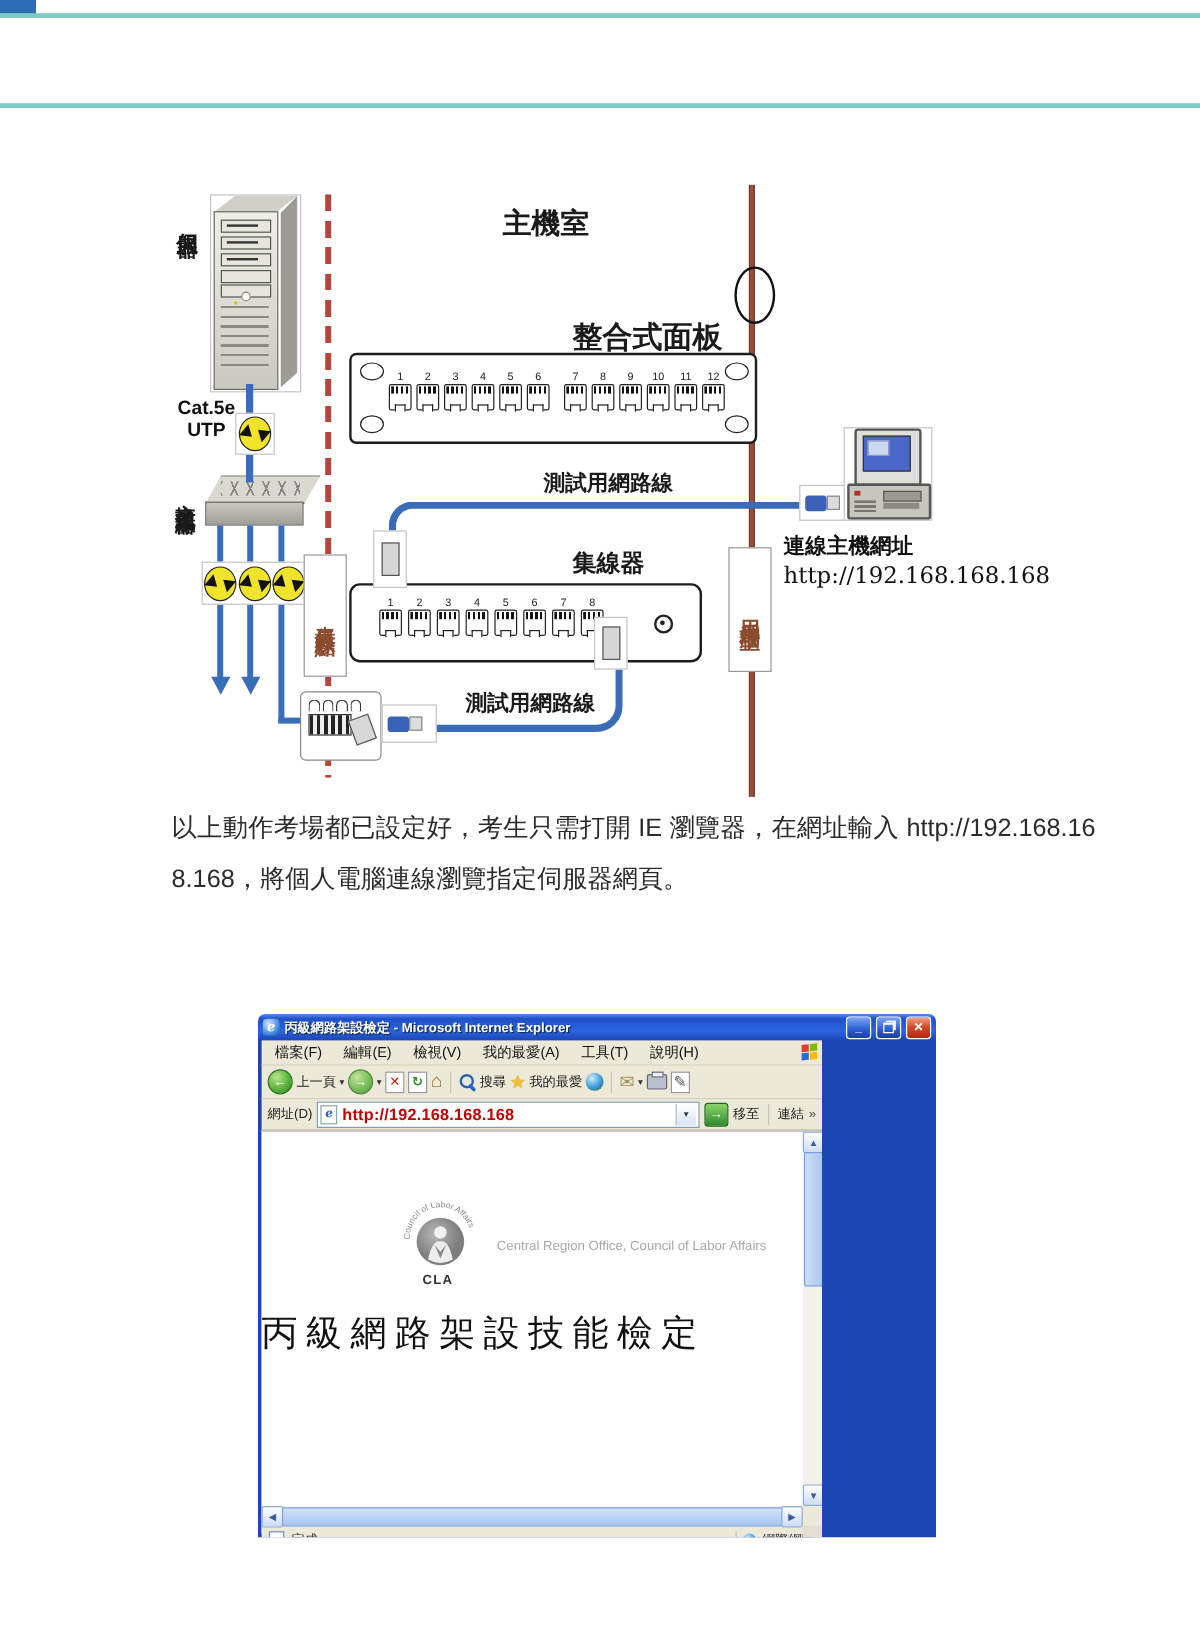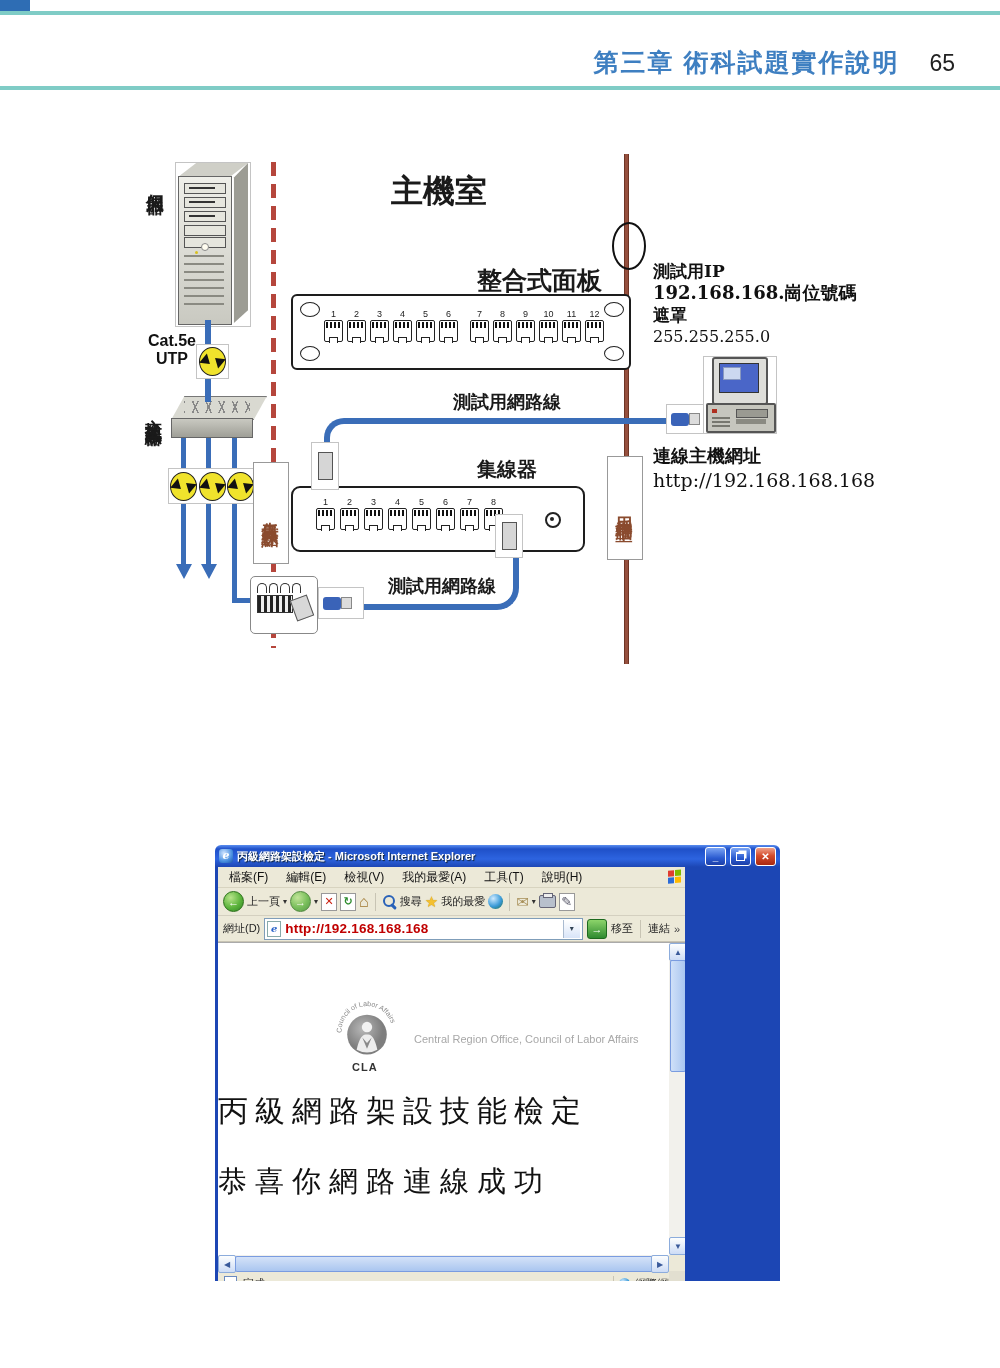--- a/index.html
+++ b/index.html
@@ -175,33 +175,29 @@
   .st-right{margin-left:auto;display:flex;align-items:center;gap:5px;}
   .st-sep{width:1px;height:14px;background:#c8c4b4;}
 </style>
 </head>
 <body>
 
 <div id="page">
 
   <div class="abs" id="corner"></div>
   <div class="abs" id="topline"></div>
-  <div class="abs" id="chapter-row">
-    <span id="chapter">第三章 術科試題實作說明</span>
-    <span id="pageno">65</span>
-  </div>
   <div class="abs" id="headrule"></div>
 
   <div class="abs" id="diag">
 
     <div class="abs dashred"></div>
     <div class="abs wallline"></div>
     <div class="abs wall-ellipse"></div>
 
-    <div class="abs dlabel" style="left:256px;top:20px;font-size:32px;">主機室</div>
+    <div class="abs dlabel" style="left:284px;top:20px;font-size:24px;">主機室</div>
 
     <div class="abs vtext dlabel" style="left:8px;top:30px;font-size:18px;">伺服器</div>
 
     <div class="abs imgbox" id="server">
       <div class="srv-top"></div>
         <div class="srv-side"></div>
       <div class="srv-front">
         <span class="bay" style="top:6px;">
             <i></i>
           </span>
@@ -302,26 +298,20 @@
             <span class="pnum">11</span>
             <span class="pjack"></span>
           </div>
           <div class="port">
             <span class="pnum">12</span>
             <span class="pjack"></span>
           </div>
         </div>
     </div>
 
-    <div class="abs" style="left:518px;top:110px;color:#111;line-height:22px;">
-      <div style="font-size:17px;font-weight:bold;">測試用IP</div>
-      <div style="font-size:18px;font-weight:bold;">192.168.168.崗位號碼</div>
-      <div style="font-size:17px;font-weight:bold;">遮罩</div>
-      <div style="font-size:16px;">255.255.255.0</div>
-    </div>
 
     <div class="abs dlabel" style="left:318px;top:240px;font-size:18px;">測試用網路線</div>
     <div class="abs corner-tl" style="left:189px;top:268px;width:346px;height:26px;"></div>
     <div class="abs imgbox plugh" style="left:531px;top:254px;width:40px;height:28px;">
         <b></b>
         <i></i>
       </div>
     <div class="abs imgbox plugv" style="left:176px;top:292px;width:26px;height:46px;">
         <i></i>
       </div>
@@ -404,20 +394,21 @@
         </div>
       <div class="ohatch"></div>
         <div class="oplug"></div>
     </div>
     <div class="abs imgbox plugh" style="left:183px;top:437px;width:40px;height:30px;">
         <b></b>
         <i></i>
       </div>
   </div>
 
+  <div class="abs para" style="top:670px;">以上動作考場都已設定好，考生只需打開 IE 瀏覽器，在網址輸入 http://192.168.168.168，將個人電腦連線瀏覽指定伺服器網頁。</div>
 
   <div class="abs" id="ie">
     <div id="ie-title">
       <span class="ie-ico">e</span>
       <span id="ie-title-text">丙級網路架設檢定 - Microsoft Internet Explorer</span>
       <span class="tbtn">_</span>
       <span class="tbtn restore">
           <span></span>
         </span>
       <span class="tbtn close">✕</span>
@@ -489,21 +480,20 @@
             <textPath href="#arcpath" startOffset="6%">Council of Labor Affairs</textPath>
           </text>
           <circle cx="35" cy="42" r="21" fill="url(#lg)"></circle>
           <circle cx="35" cy="34" r="5.5" fill="#f2f2f2"></circle>
           <path d="M24,58 Q28,40 35,42 Q42,40 46,58 Q35,64 24,58 Z" fill="#ededed"></path>
           <path d="M30,45 l5,6 l5,-6 l-5,12 Z" fill="#8a8a8a"></path>
         </svg>
         <div class="abs" id="cla">CLA</div>
         <div class="abs" id="org-en">Central Region Office, Council of Labor Affairs</div>
         <div class="abs ie-h" id="h1">丙級網路架設技能檢定</div>
-        <div class="abs ie-h" id="h2">恭喜你網路連線成功</div>
 
         <div id="vscroll">
           <span class="sb-btn" style="top:0;">▲</span>
           <span id="vthumb"></span>
           <span class="sb-btn" style="bottom:0;">▼</span>
         </div>
       </div>
 
       <div style="position:relative;">
         <div id="hscroll">

